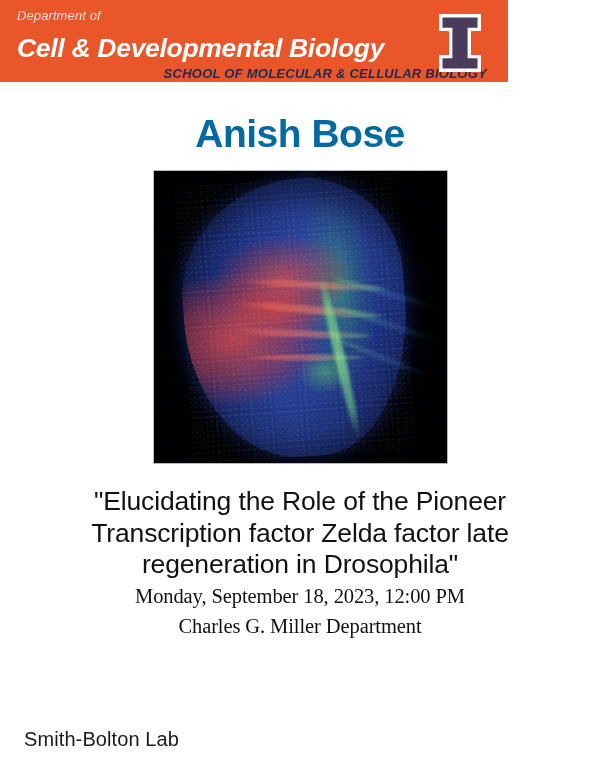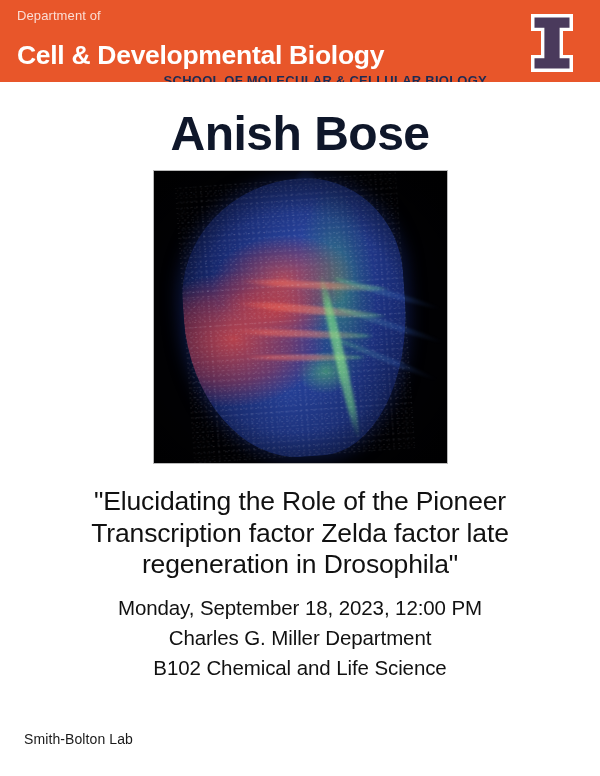--- a/index.html
+++ b/index.html
@@ -12,25 +12,26 @@
     background: #ffffff;
     font-family: "Liberation Sans", sans-serif;
     color: #111111;
     overflow: hidden;
     position: relative;
   }
 
   
   .header-band {
     position: relative;
-    width: 600px;
+    width: 508px;
     height: 82px;
     background: #e8562a;
     box-sizing: border-box;
     overflow: hidden;
+    font-style: italic;
   }
   .header-text-block {
     position: absolute;
     left: 17px;
     top: 8px;
     width: 470px;
   }
   .dept-eyebrow {
     font-size: 13px;
     line-height: 16px;
@@ -38,21 +39,21 @@
     font-weight: 400;
     letter-spacing: 0.1px;
     white-space: nowrap;
   }
   .dept-name {
     font-size: 26.5px;
     line-height: 31px;
     font-weight: 700;
     color: #ffffff;
     letter-spacing: -0.3px;
-    margin-top: 16px;
+    margin-top: 9px;
     white-space: nowrap;
   }
   .school-name {
     font-size: 13px;
     line-height: 16px;
     font-weight: 700;
     color: #1c2b54;
     letter-spacing: 0.25px;
     margin-top: 2px;
     white-space: nowrap;
@@ -65,24 +66,24 @@
     right: 24px;
     top: 12px;
     width: 48px;
     height: 62px;
   }
   .logo-wrap svg { display: block; }
 
   
   .speaker-name {
     text-align: center;
-    font-size: 48px;
+    font-size: 39px;
     line-height: 44px;
     font-weight: 700;
-    color: #0f172a;
+    color: #0369a1;
     letter-spacing: -0.5px;
     margin-top: 30px;
   }
 
   
   .figure-wrap {
     margin-top: 14px;
     display: flex;
     justify-content: center;
   }
@@ -188,37 +189,38 @@
     text-align: center;
     font-size: 26.5px;
     line-height: 31.5px;
     font-weight: 400;
     color: #111111;
     letter-spacing: -0.15px;
   }
 
   
   .event-details {
-    margin-top: 12px;
+    margin-top: 0;
     text-align: center;
+    font-family: Liberation Serif, serif;
   }
   .detail-line {
     font-size: 20.5px;
     line-height: 30px;
     font-weight: 400;
     color: #111111;
     letter-spacing: -0.1px;
   }
 
   
   .footer-credit {
     position: absolute;
     left: 24px;
     bottom: 28px;
-    font-size: 14px;
+    font-size: 20px;
     line-height: 18px;
     color: #1a1a1a;
     letter-spacing: 0.1px;
   }
 </style>
 </head>
 <body>
 
 <div class="header-band">
 
@@ -263,16 +265,15 @@
 
 <div class="talk-title">
   <div>"Elucidating the Role of the Pioneer</div>
   <div>Transcription factor Zelda factor late</div>
   <div>regeneration in Drosophila"</div>
 </div>
 
 <div class="event-details">
   <div class="detail-line">Monday, September 18, 2023, 12:00 PM</div>
   <div class="detail-line">Charles G. Miller Department</div>
-  <div class="detail-line">B102 Chemical and Life Science</div>
 </div>
 
 <div class="footer-credit">Smith-Bolton Lab</div>
 
 </body></html>

